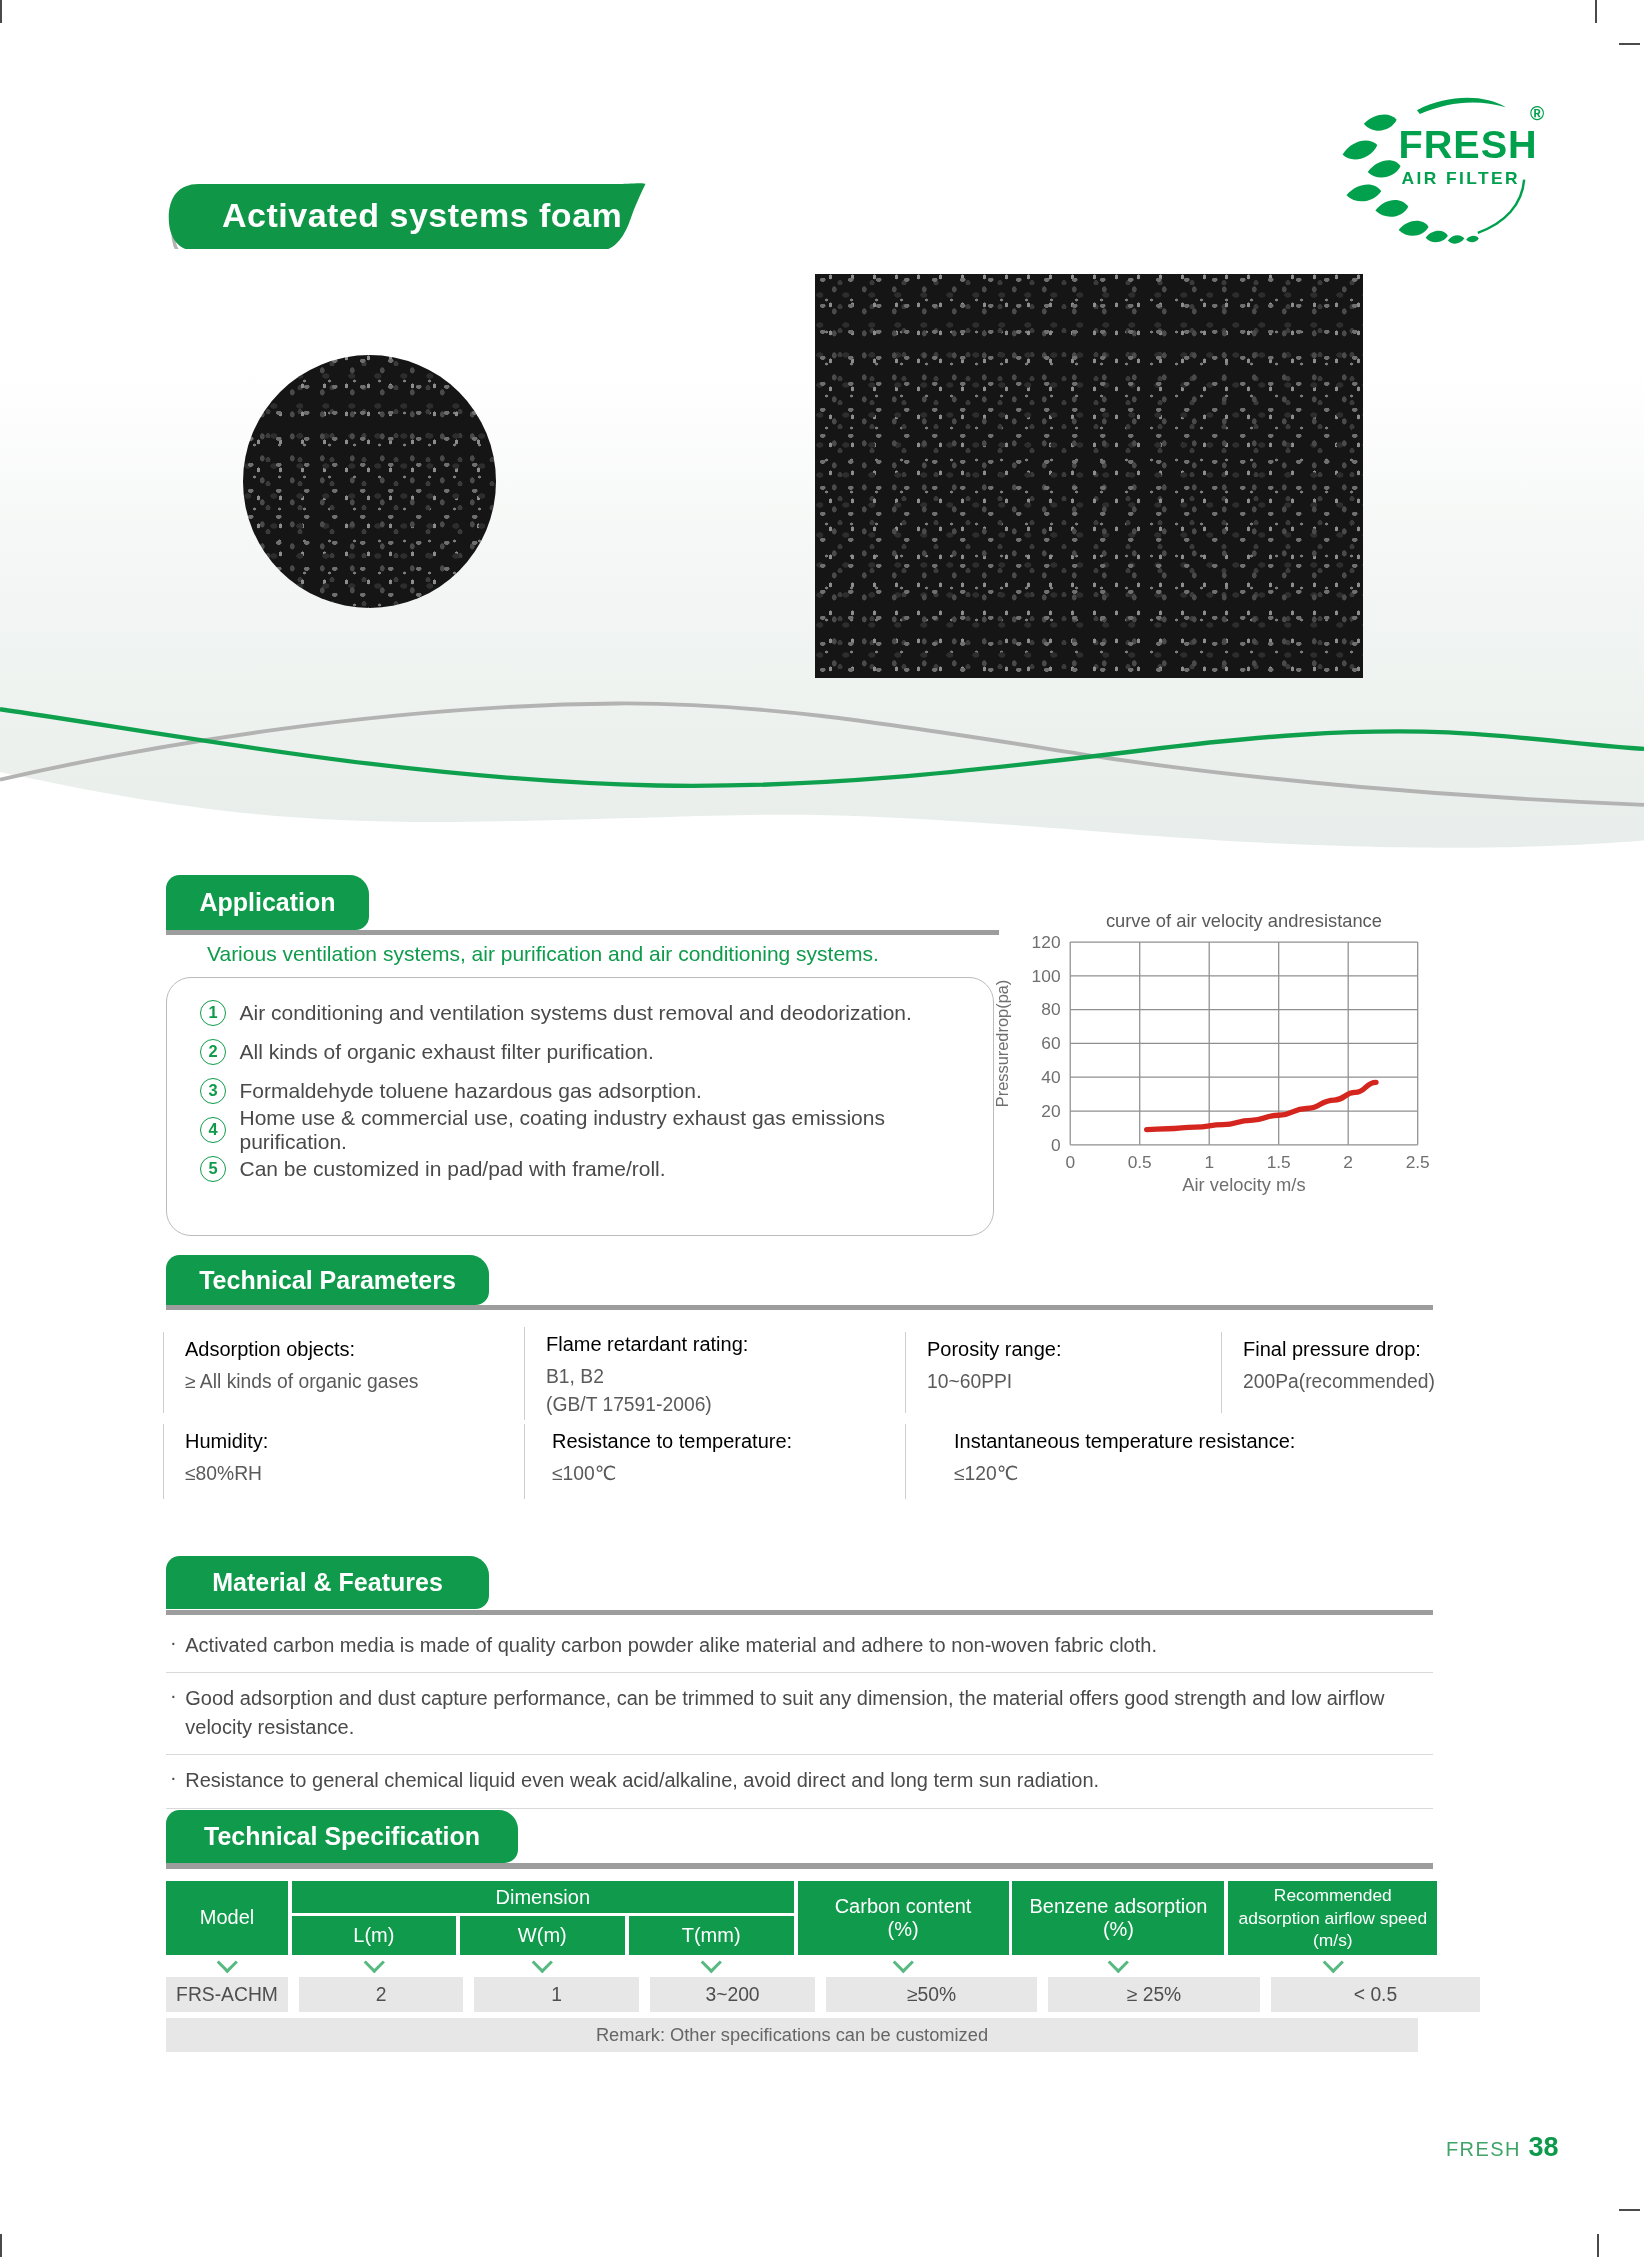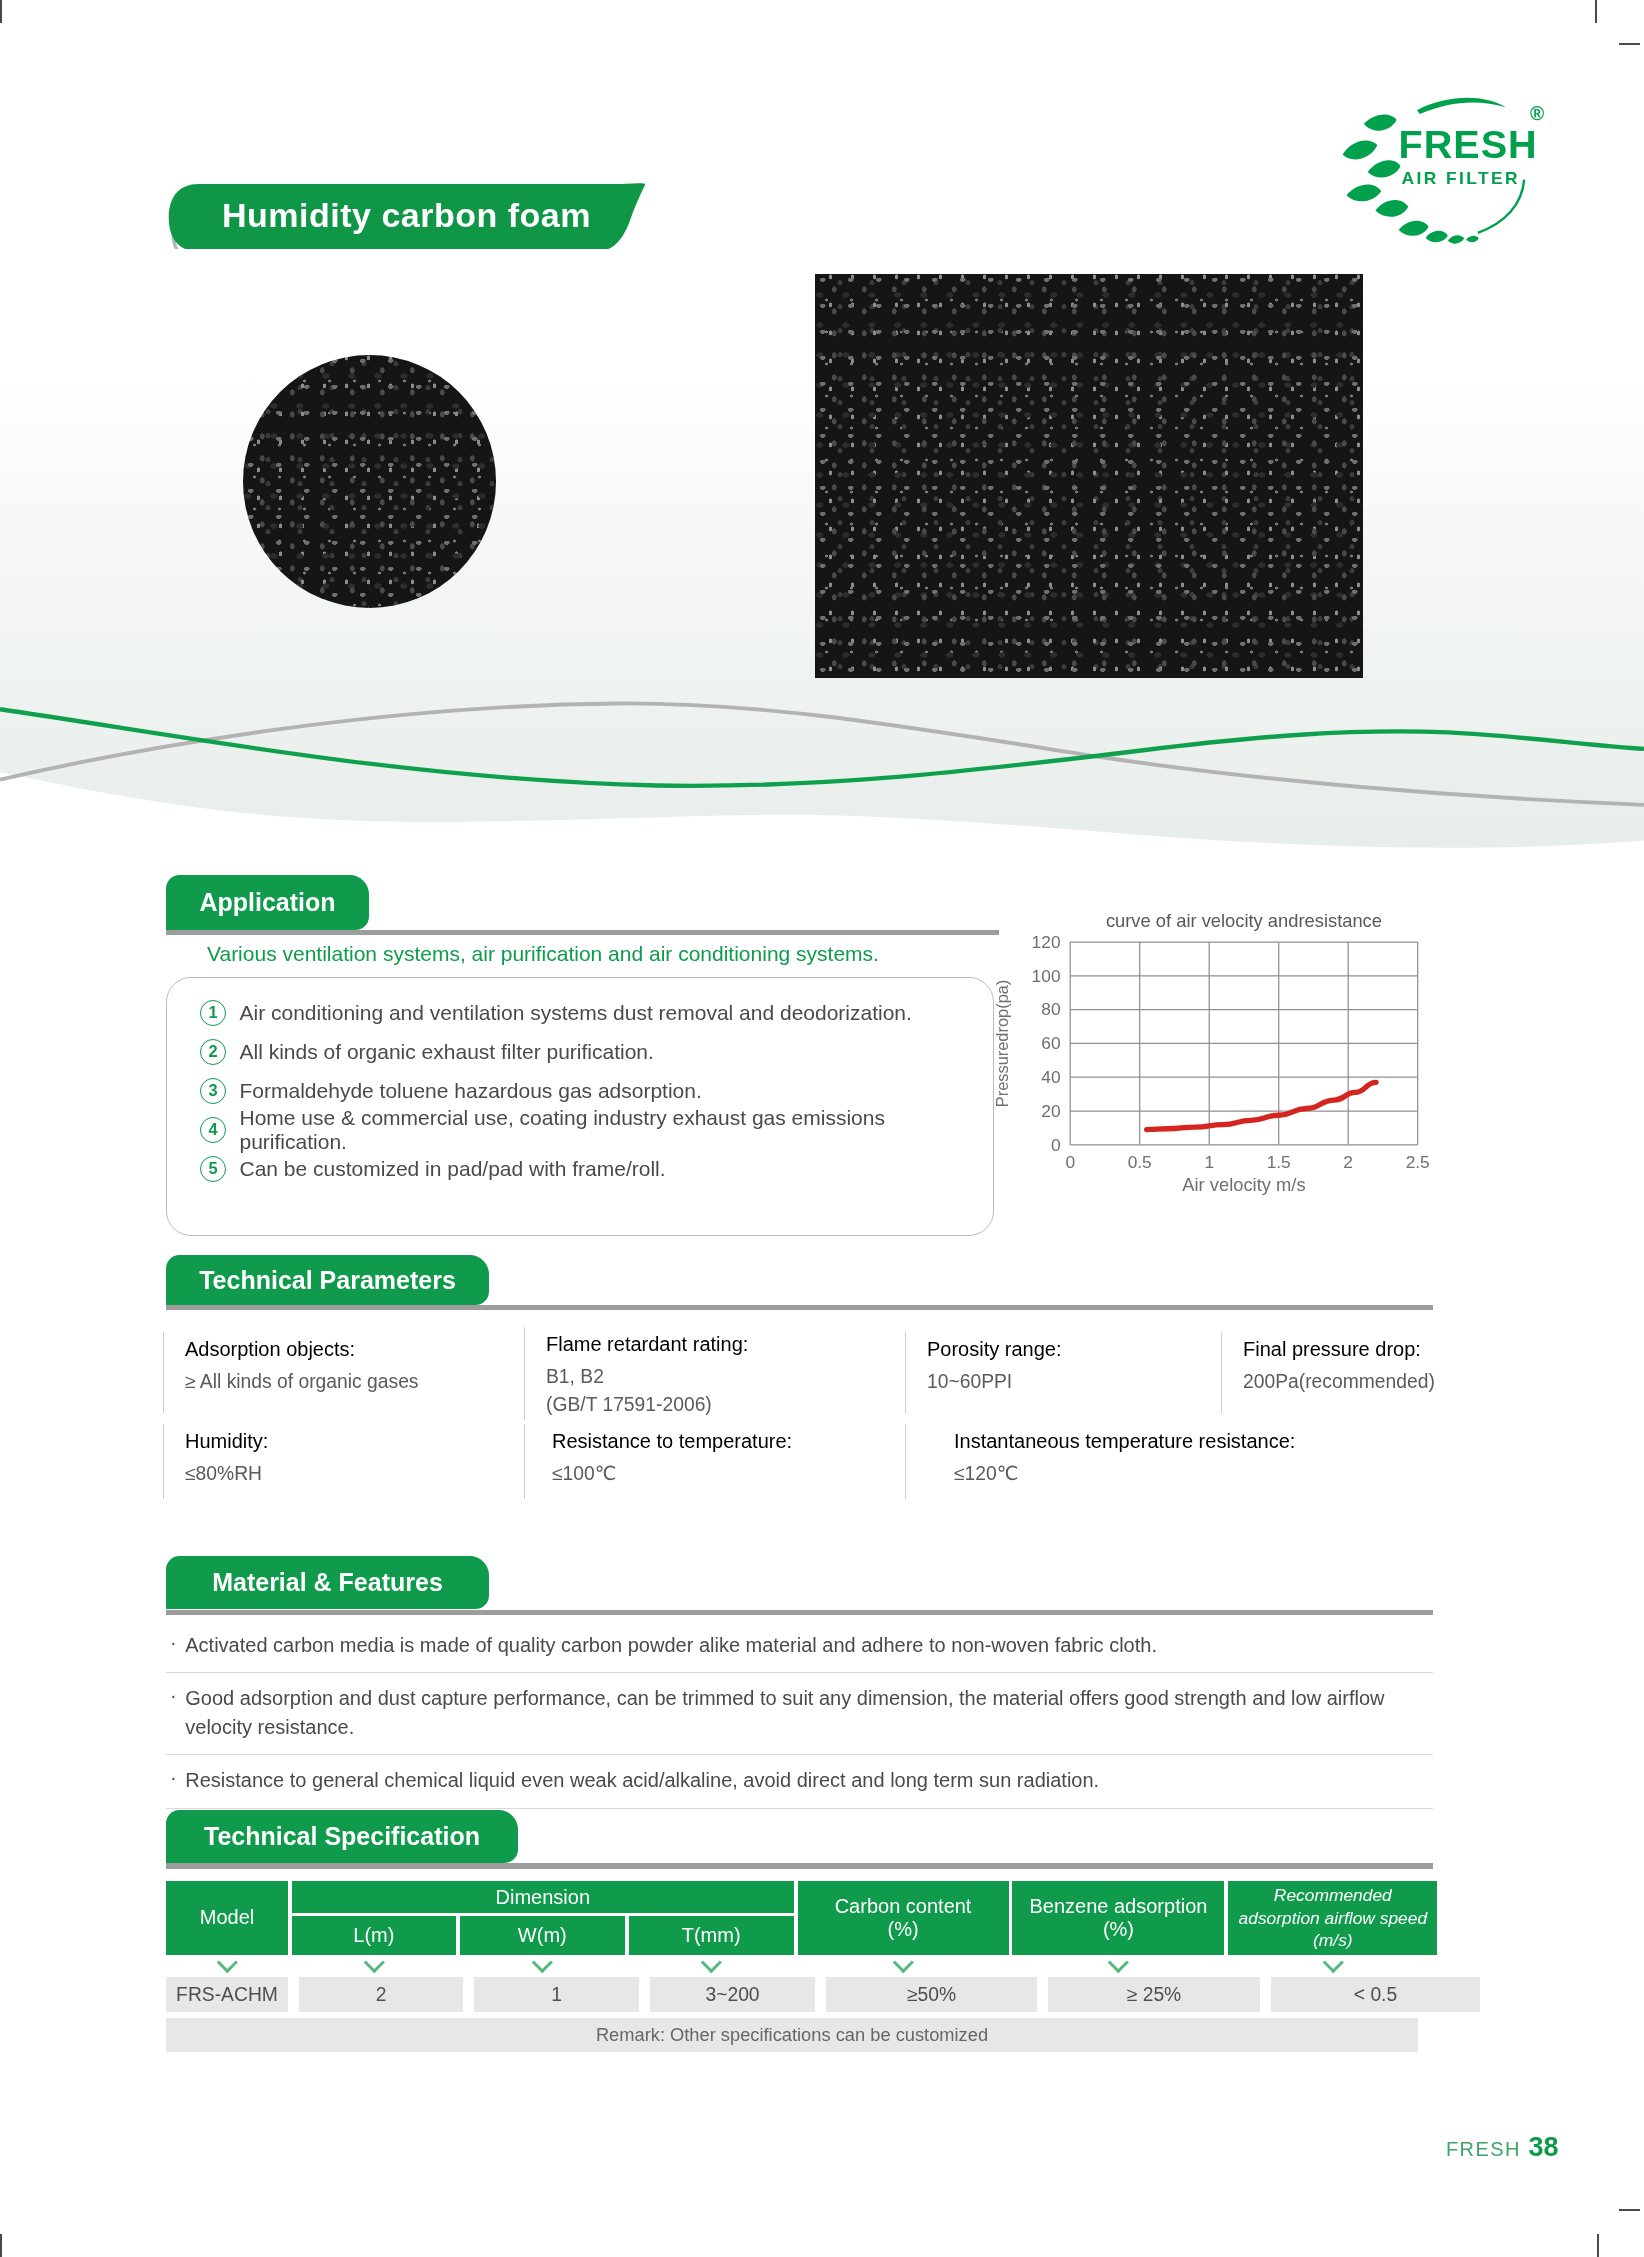--- a/index.html
+++ b/index.html
@@ -121,21 +121,21 @@
       <text x="79" y="100" font-size="18" font-weight="bold" fill="#00a04d" letter-spacing="2.5" font-family="Liberation Sans, DejaVu Sans, sans-serif" id="logo-sub">AIR FILTER</text>
     </svg>
   </div>
 
   <div class="banner">
     <svg width="497" height="89" viewBox="0 0 515 92">
       <path d="M12,42 C10,58 12,70 22,78 L497,80" stroke="#b5b5b5" stroke-width="3.5" fill="none"></path>
       <circle cx="499" cy="80" r="5.5" fill="#b0b0b0"></circle>
       <path d="M38,2 H472 C480,2 500,0 501,2 C501,2 492,20 486,37 C480,54 471,72 450,72 H38 C17,72 7,58 7,37 C7,16 17,2 38,2 Z" fill="#0f9747"></path>
     </svg>
-    <span class="banner-text">Humidity carbon foam</span>
+    <span class="banner-text">Activated systems foam</span>
   </div>
 
   <div class="bg-band">
     <svg width="1644" height="198" viewBox="0 0 1703 205">
       <path d="M0,117 C200,160 320,172 520,168 C700,165 780,158 900,163 C1100,172 1200,188 1400,194 C1550,198 1640,193 1703,188 L1703,205 L0,205 Z" fill="#ffffff"></path>
       <path d="M0,125 C150,90 400,48 640,46 C800,45 950,72 1150,103 C1300,125 1500,143 1703,151" stroke="#b3b3b3" stroke-width="4" fill="none"></path>
       <path d="M0,52 C180,78 420,125 680,131 C850,134 1000,117 1180,95 C1300,80 1400,72 1500,76 C1580,80 1650,90 1703,93" stroke="#0fa04e" stroke-width="4.5" fill="none"></path>
     </svg>
   </div>
 
@@ -264,21 +264,21 @@
   </div>
   <div class="rule" style="left:166px;top:1863px;width:1267px;height:5.8px;"></div>
 
   <div class="spec-head">
     <div class="hd hd-model">Model</div>
     <div class="hd hd-dim">Dimension</div>
     <div class="hd hd-span2" style="grid-column:5;">Carbon content
 (%)</div>
     <div class="hd hd-span2" style="grid-column:6;">Benzene adsorption
 (%)</div>
-    <div class="hd hd-span2 hd-rec" style="grid-column:7;font-style:italic;">Recommended
+    <div class="hd hd-span2 hd-rec" style="grid-column:7;">Recommended
 adsorption airflow speed
 (m/s)</div>
     <div class="hd" style="grid-row:2;grid-column:2;">L(m)</div>
     <div class="hd" style="grid-row:2;grid-column:3;">W(m)</div>
     <div class="hd" style="grid-row:2;grid-column:4;">T(mm)</div>
   </div>
 
   <div class="spec-chevrons">
     <span class="chev"></span>
     <span class="chev"></span>

